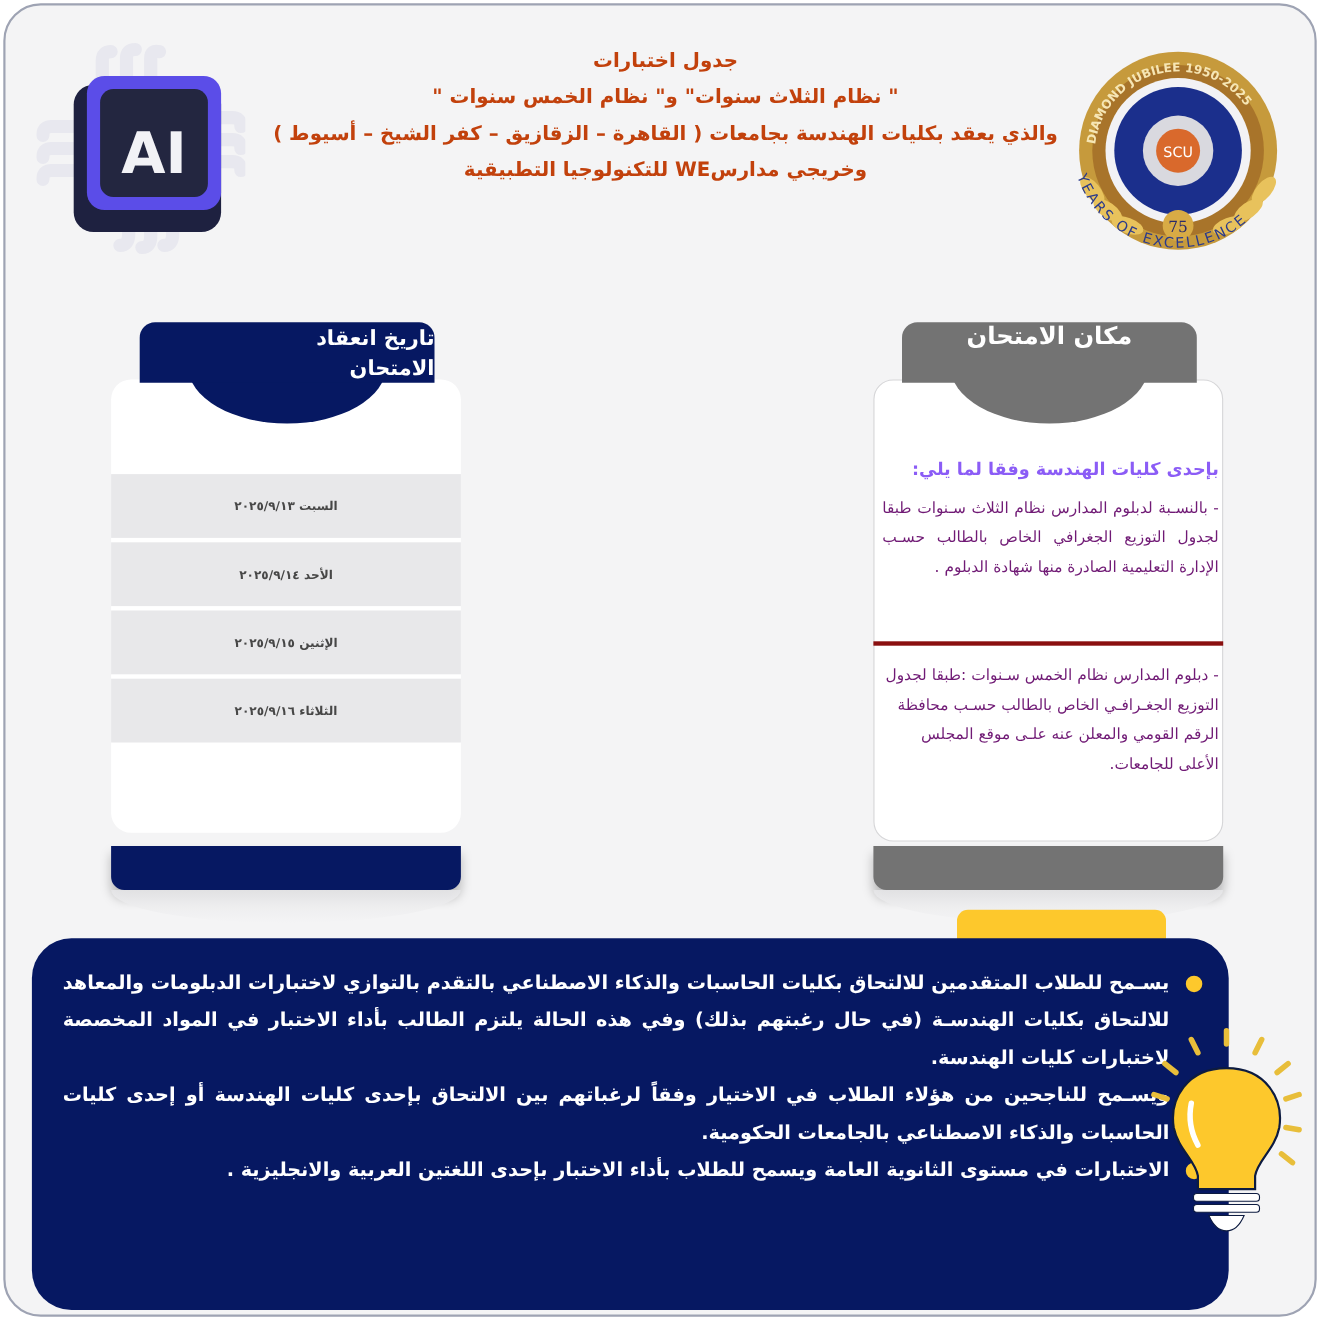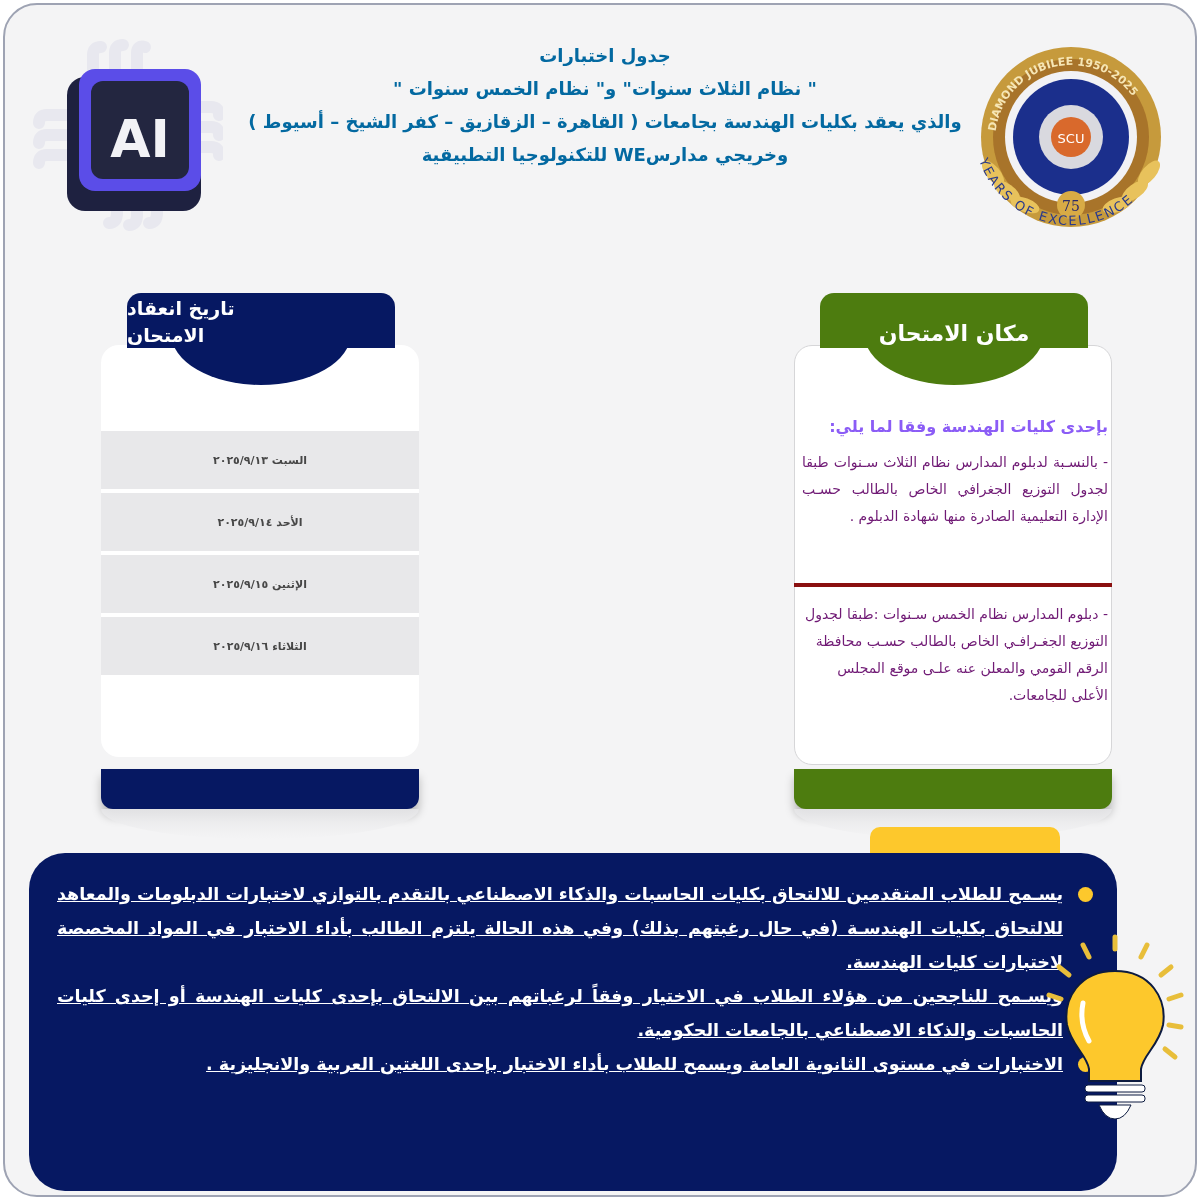--- a/index.html
+++ b/index.html
@@ -5,37 +5,37 @@
     * { box-sizing: border-box; margin: 0; padding: 0; }
     html, body { width: 1200px; height: 1200px; background: #ffffff; overflow: hidden; }
     body { font-family: "DejaVu Sans", sans-serif; position: relative; }
     .frame {
       position: absolute; left: 3px; top: 3px; width: 1194px; height: 1194px;
       border: 2px solid #9ea3b3; border-radius: 34px; background: #f4f4f5;
       overflow: hidden;
     }
     
     .header { position: absolute; left: 200px; top: 34px; width: 800px; text-align: center; direction: rtl; }
-    .header .line { color: #0369a1; font-weight: bold; font-size: 18px; line-height: 33px; white-space: nowrap; }
+    .header .line { color: #c2410c; font-weight: bold; font-size: 18px; line-height: 33px; white-space: nowrap; }
     .header .line.title { font-size: 18px; }
     
     .ai-chip { position: absolute; left: 28px; top: 30px; width: 190px; height: 200px; }
     
     .seal { position: absolute; left: 958px; top: 28px; width: 215px; height: 215px; }
 
     
     .col { position: absolute; top: 288px; width: 320px; height: 540px; }
     .col .card {
       position: absolute; left: 14px; top: 52px; width: 318px; height: 412px;
       background: #ffffff; border-radius: 18px;
     }
     .col .tab {
       position: absolute; left: 40px; top: 0; width: 268px; height: 55px;
       border-radius: 14px 14px 0 0; color: #fff; font-weight: bold; font-size: 22px;
-      text-align: center; direction: rtl; display: flex; align-items: flex-end; justify-content: center;
+      text-align: center; direction: rtl; display: flex; align-items: flex-start; justify-content: center;
       line-height: 28px; z-index: 2;
     }
     .col .tab.two-line { font-size: 19px; line-height: 27px; flex-direction: column; padding-top: 2px; }
     .col .drop {
       position: absolute; left: 84px; top: 40px; width: 180px; height: 52px;
       border-radius: 0 0 90px 90px / 0 0 52px 52px; z-index: 1;
     }
     .col .footer-bar {
       position: absolute; left: 14px; top: 476px; width: 318px; height: 40px;
       border-radius: 0 0 12px 12px; box-shadow: 0 8px 10px rgba(0,0,0,0.25);
@@ -50,39 +50,39 @@
       height: 58px; margin-bottom: 4px; background: #e8e8ea;
       display: flex; align-items: center; justify-content: center;
       color: #474747; font-weight: bold; font-size: 11px; white-space: nowrap;
     }
 
     .col-date { left: 82px; }
     .col-date .tab, .col-date .drop, .col-date .footer-bar { background: #061862; }
     .col-subj { left: 430px; }
     .col-subj .tab, .col-subj .drop, .col-subj .footer-bar { background: #f26235; }
     .col-place { left: 775px; }
-    .col-place .tab, .col-place .drop, .col-place .footer-bar { background: #4d7c0f; }
+    .col-place .tab, .col-place .drop, .col-place .footer-bar { background: #737373; }
     .col-place .card { border: 1.5px solid #d6d6d8; height: 420px; top: 52px; }
 
     .place-body { position: absolute; left: 22px; top: 120px; width: 306px; direction: rtl; text-align: justify; }
     .place-heading { color: #8b5cf6; font-weight: bold; font-size: 16px; line-height: 28px; margin-bottom: 8px; white-space: nowrap; }
     .place-para { color: #701a75; font-weight: normal; font-size: 14px; line-height: 27px; }
     .place-divider { position: absolute; left: 14px; top: 290px; width: 318px; height: 4px; background: #8a1010; }
     .place-para2 { position: absolute; left: 22px; top: 308px; width: 306px; direction: rtl; }
 
     
     .yellow-tab { position: absolute; left: 865px; top: 822px; width: 190px; height: 40px; background: #fdc82c; border-radius: 10px 10px 0 0; }
     .notes {
       position: absolute; left: 24px; top: 848px; width: 1088px; height: 338px;
       background: #061862; border-radius: 36px;
     }
     .notes-list { position: absolute; left: 28px; top: 24px; width: 1036px; direction: rtl; list-style: none; }
     .notes-list li {
       color: #ffffff; font-weight: bold; font-size: 17.5px; line-height: 34px;
-      position: relative; padding-right: 30px; text-align: justify; text-decoration: underline;
+      position: relative; padding-right: 30px; text-align: justify;
     }
     .notes-list li .bullet {
       position: absolute; right: 0; top: 10px; width: 15px; height: 15px; border-radius: 50%; background: #fdc82c;
     }
     .bulb { position: absolute; left: 1040px; top: 928px; width: 140px; height: 190px; }
   </style>
 </head>
 <body>
 
 <div class="frame">

